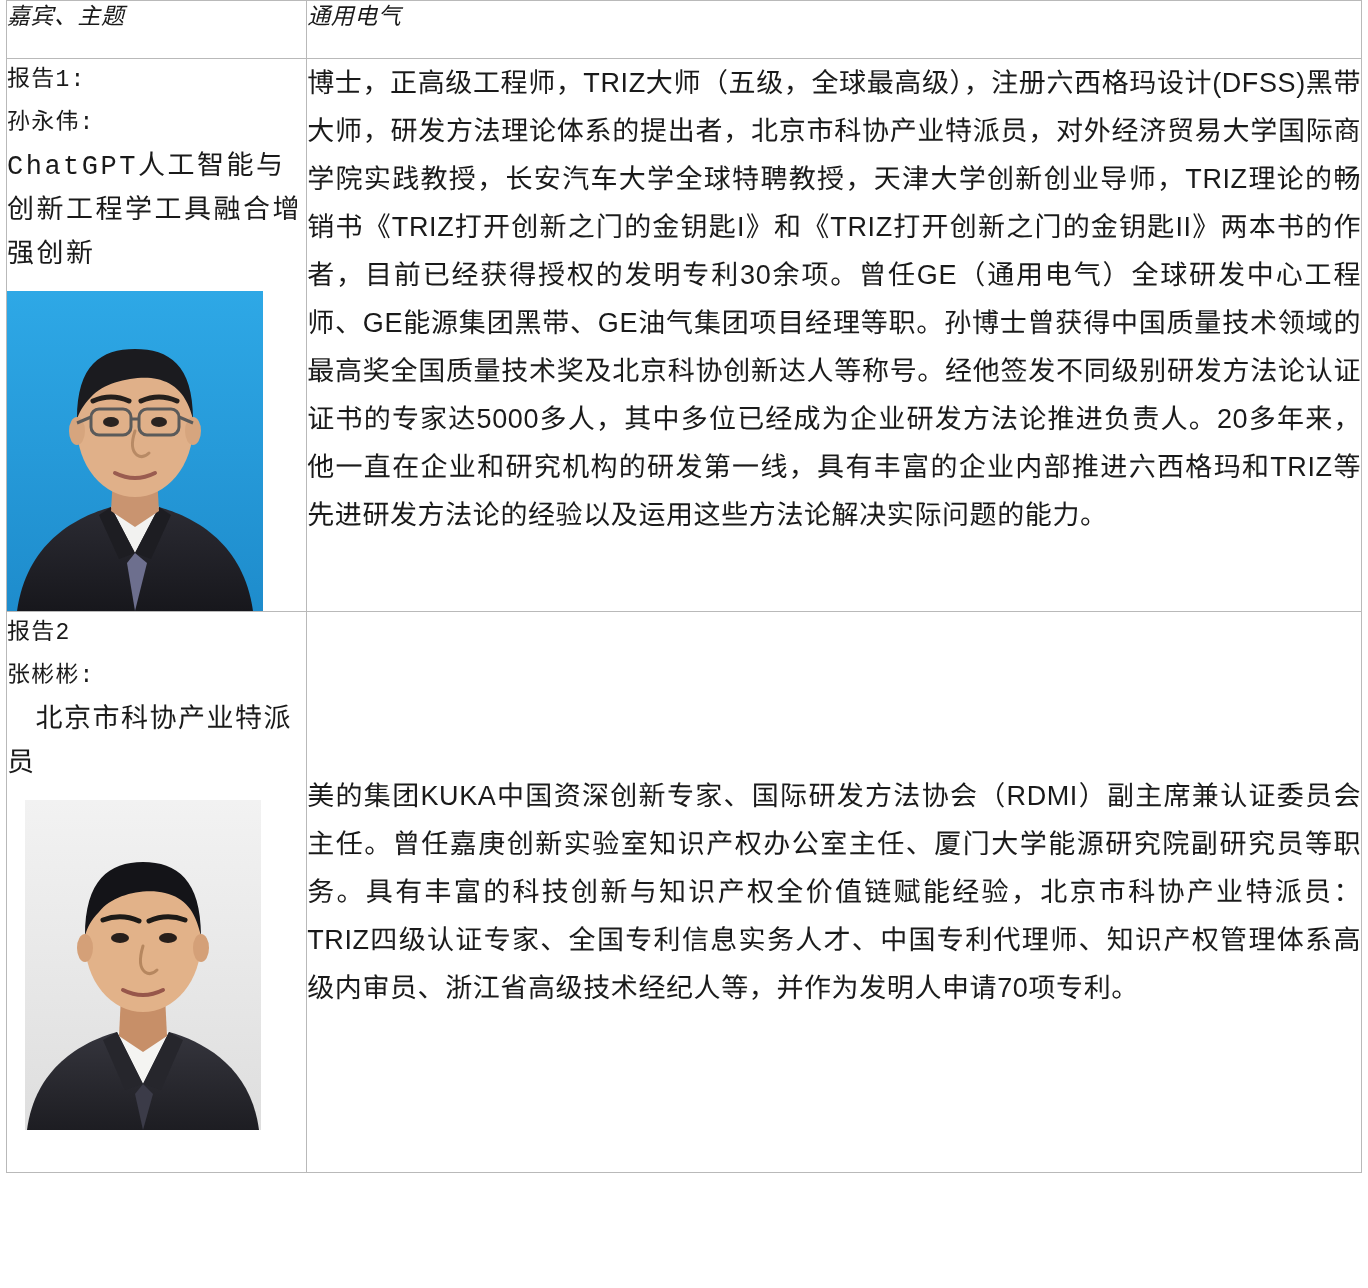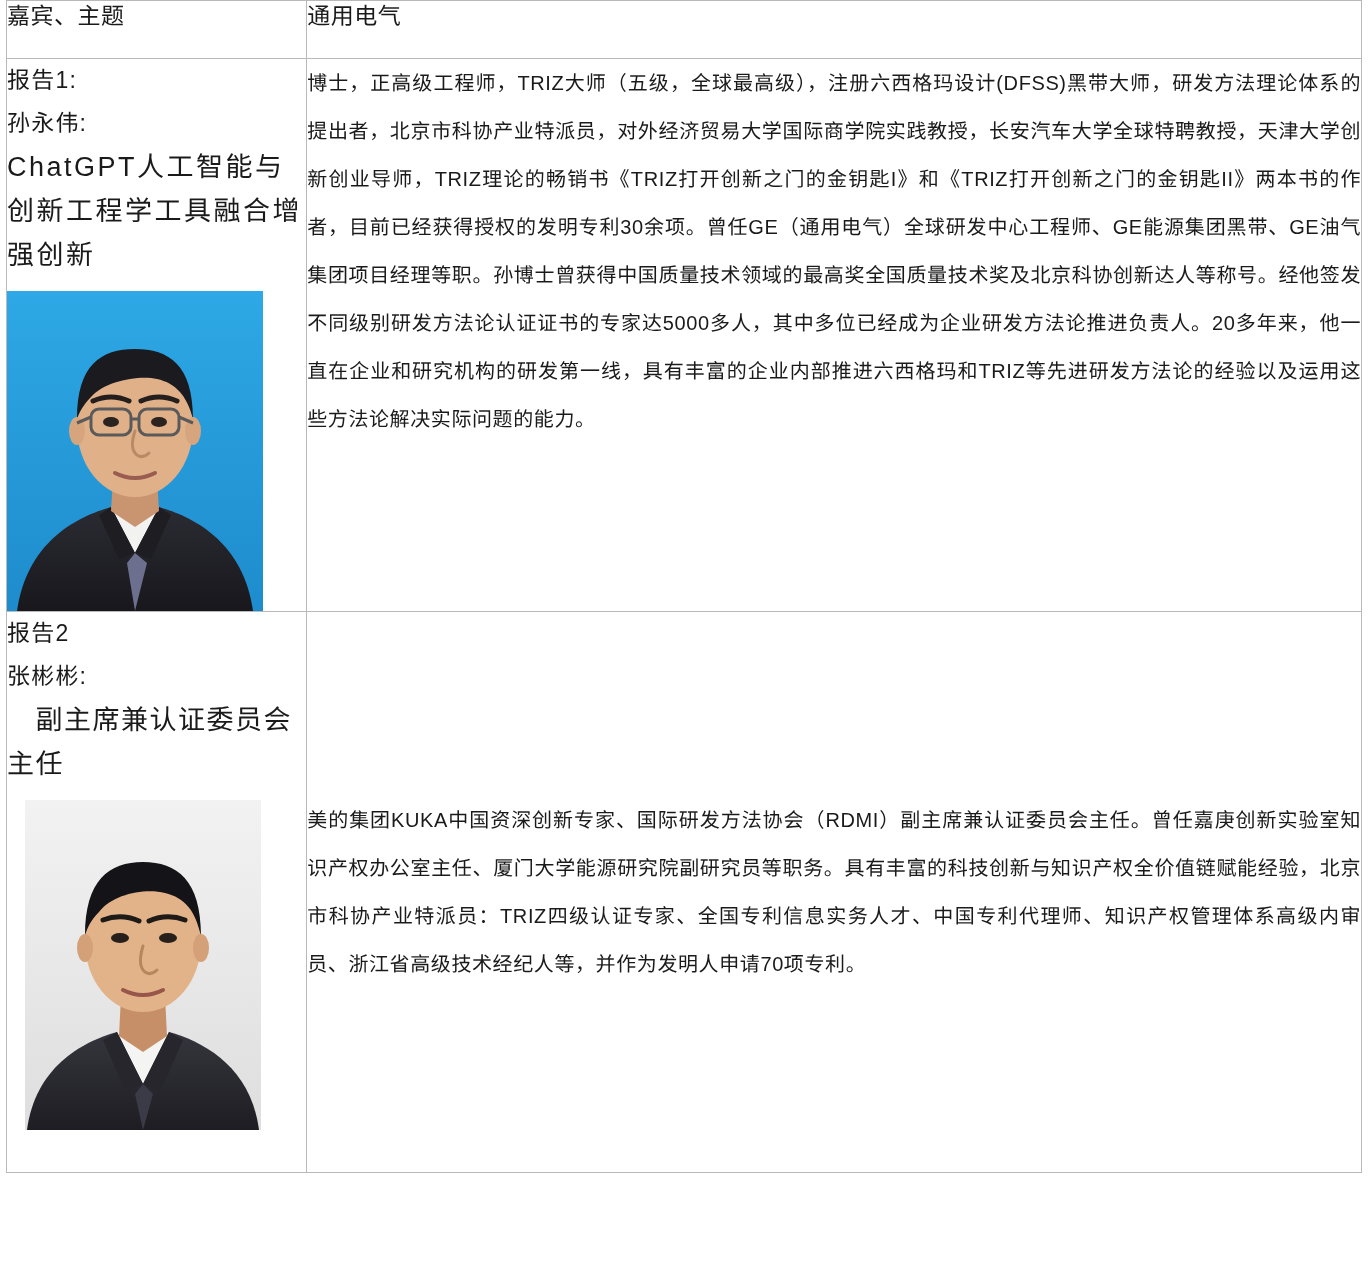--- a/index.html
+++ b/index.html
@@ -28,30 +28,32 @@
     vertical-align: top;
     padding: 0;
   }
   .col-left { width: 300px; }
   .col-right { width: 1054px; }
 
   .hdr-cell {
     height: 58px;
     padding: 14px 16px 12px 16px;
     box-sizing: border-box;
+    font-style: italic;
   }
   .hdr-text {
     font-size: 23px;
     line-height: 30px;
     letter-spacing: 0.5px;
   }
 
   .left-cell {
     padding: 14px 14px 10px 14px;
     box-sizing: border-box;
+    font-family: Liberation Mono, monospace;
   }
   .left-line {
     font-size: 23px;
     line-height: 43px;
     letter-spacing: 1.2px;
     white-space: pre-wrap;
   }
   .left-title {
     font-size: 27px;
     line-height: 44px;
@@ -75,21 +77,21 @@
     height: 330px;
     display: block;
     margin-left: 18px;
   }
 
   .right-cell {
     padding: 18px 22px 18px 22px;
     box-sizing: border-box;
   }
   .bio {
-    font-size: 20px;
+    font-size: 27px;
     line-height: 48px;
     letter-spacing: 0.6px;
     text-align: justify;
     text-justify: inter-ideograph;
     white-space: pre-wrap;
   }
   .bio-mid {
     display: flex;
     align-items: center;
     min-height: 560px;
@@ -173,21 +175,21 @@
         </td>
         <td class="right-cell">
           <div class="bio">博士，正高级工程师，TRIZ大师（五级，全球最高级），注册六西格玛设计(DFSS)黑带大师，研发方法理论体系的提出者，北京市科协产业特派员，对外经济贸易大学国际商学院实践教授，长安汽车大学全球特聘教授，天津大学创新创业导师，TRIZ理论的畅销书《TRIZ打开创新之门的金钥匙I》和《TRIZ打开创新之门的金钥匙II》两本书的作者，目前已经获得授权的发明专利30余项。曾任GE（通用电气）全球研发中心工程师、GE能源集团黑带、GE油气集团项目经理等职。孙博士曾获得中国质量技术领域的最高奖全国质量技术奖及北京科协创新达人等称号。经他签发不同级别研发方法论认证证书的专家达5000多人，其中多位已经成为企业研发方法论推进负责人。20多年来，他一直在企业和研究机构的研发第一线，具有丰富的企业内部推进六西格玛和TRIZ等先进研发方法论的经验以及运用这些方法论解决实际问题的能力。</div>
         </td>
       </tr>
 
       <tr>
         <td class="left-cell">
           <div class="left-line">报告2</div>
           <div class="left-line">张彬彬:</div>
-          <div class="left-title t2">　副主席兼认证委员会主任</div>
+          <div class="left-title t2">　北京市科协产业特派员</div>
           <div class="photo-wrap">
             <svg class="photo2" viewBox="0 0 236 330" role="img">
               <defs>
                 <linearGradient id="bg2" x1="0" y1="0" x2="0" y2="1">
                   <stop offset="0%" stop-color="#f2f2f2"></stop>
                   <stop offset="100%" stop-color="#dedede"></stop>
                 </linearGradient>
                 <linearGradient id="suit2" x1="0" y1="0" x2="0" y2="1">
                   <stop offset="0%" stop-color="#35353d"></stop>
                   <stop offset="100%" stop-color="#1d1d22"></stop>

